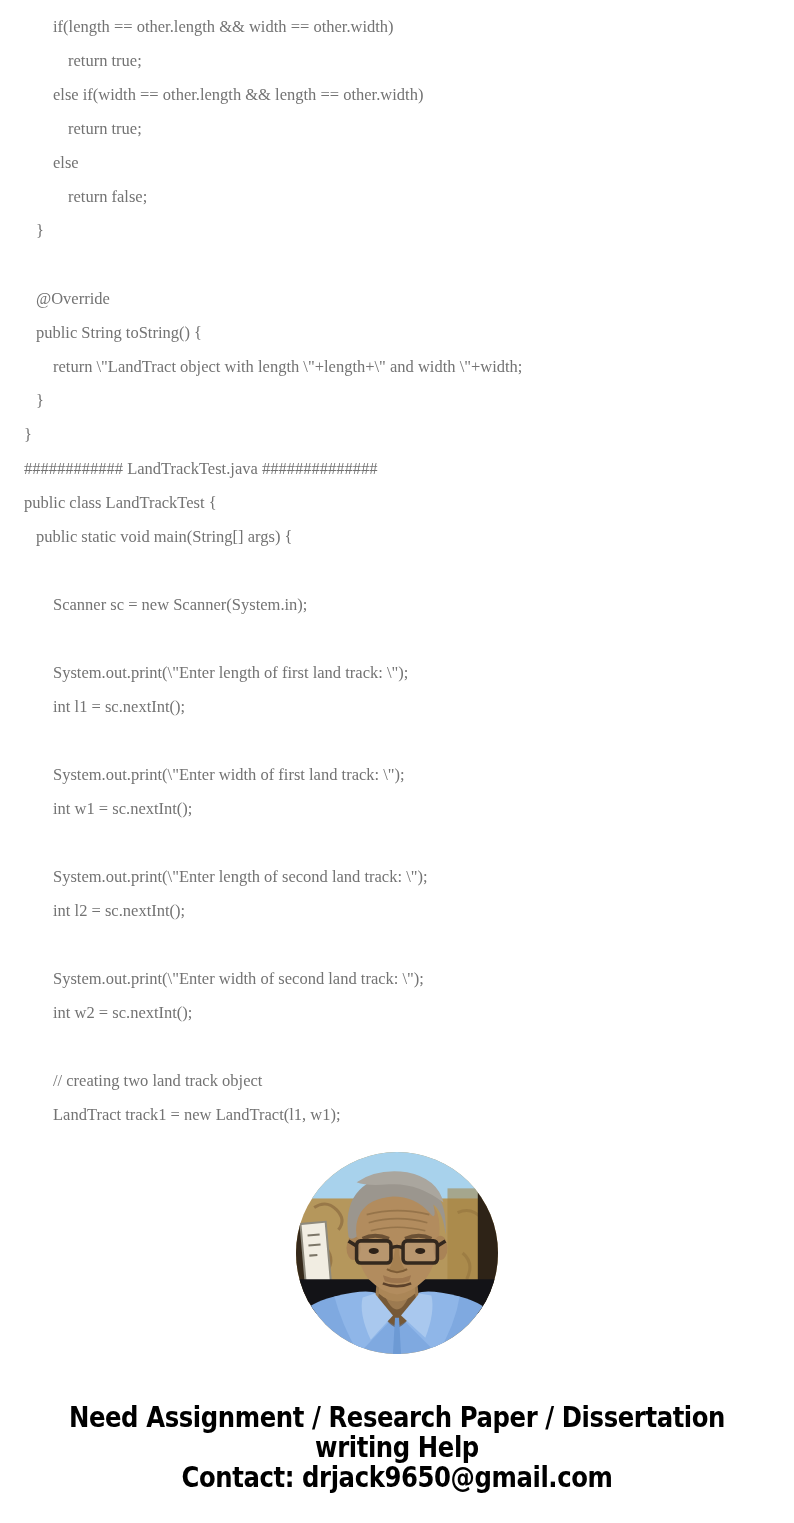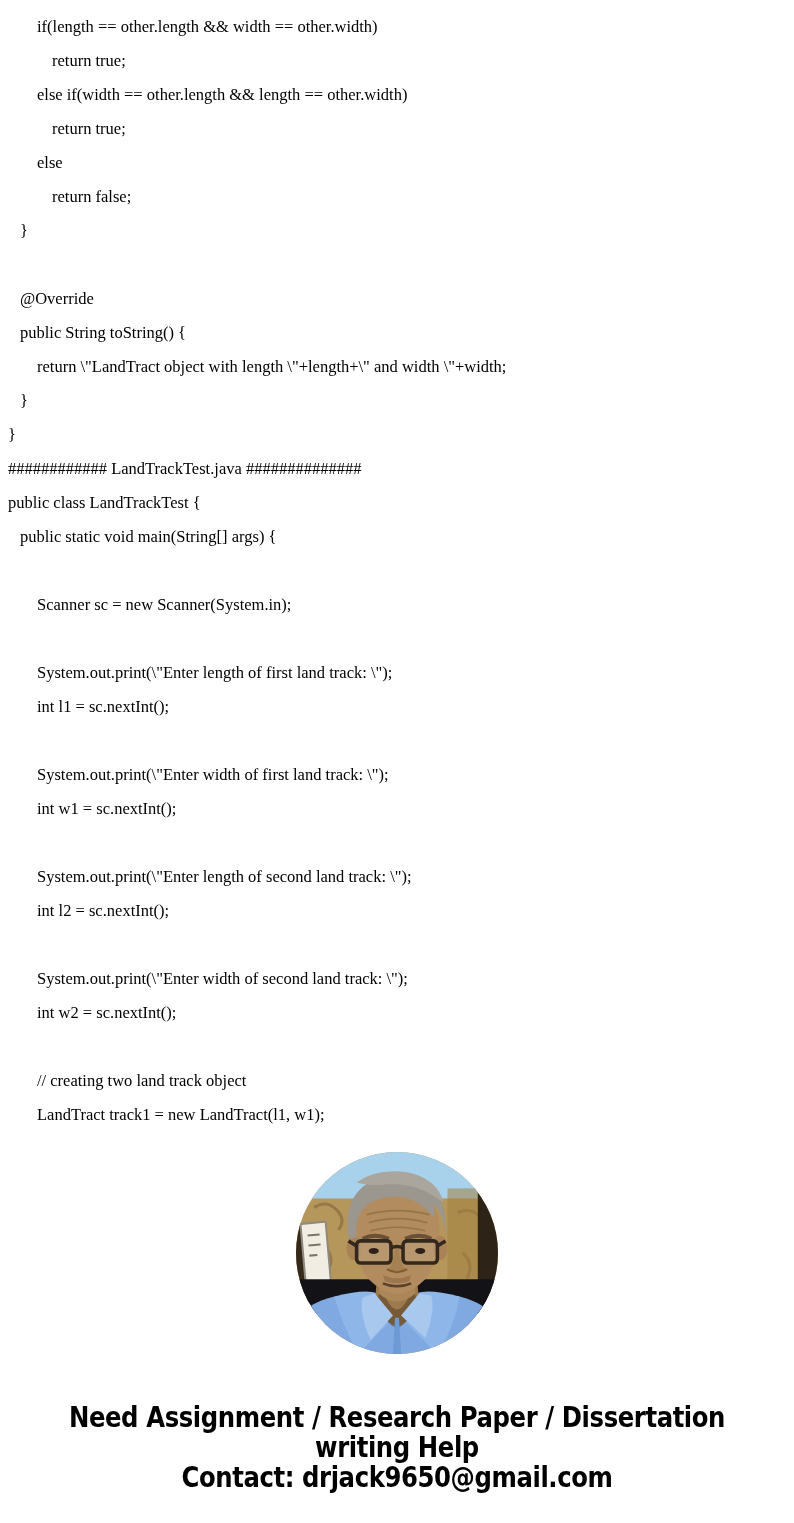--- a/index.html
+++ b/index.html
@@ -6,22 +6,22 @@
   html, body { background: #ffffff; }
   body {
     width: 794px; height: 1523px;
     font-family: "Liberation Serif", serif;
     position: relative; overflow: hidden;
   }
   .page {
     position: relative; width: 794px; height: 1523px; background: #ffffff;
   }
   .code-block {
-    position: absolute; top: 10px; left: 0; right: 0;
-    font-size: 16.5px; line-height: 34px; color: #000000;
+    position: absolute; top: 10px; left: 16px; right: 0;
+    font-size: 16.5px; line-height: 34px; color: #737373;
     white-space: pre; font-family: "Liberation Serif", serif;
   }
   .code-line { height: 34px; }
   .avatar-wrap {
     position: absolute; left: 296px; top: 1152px;
     width: 202px; height: 202px;
   }
   .avatar-wrap svg { display: block; width: 202px; height: 202px; }
   .footer {
     position: absolute; top: 1402px; left: 0; width: 794px;

